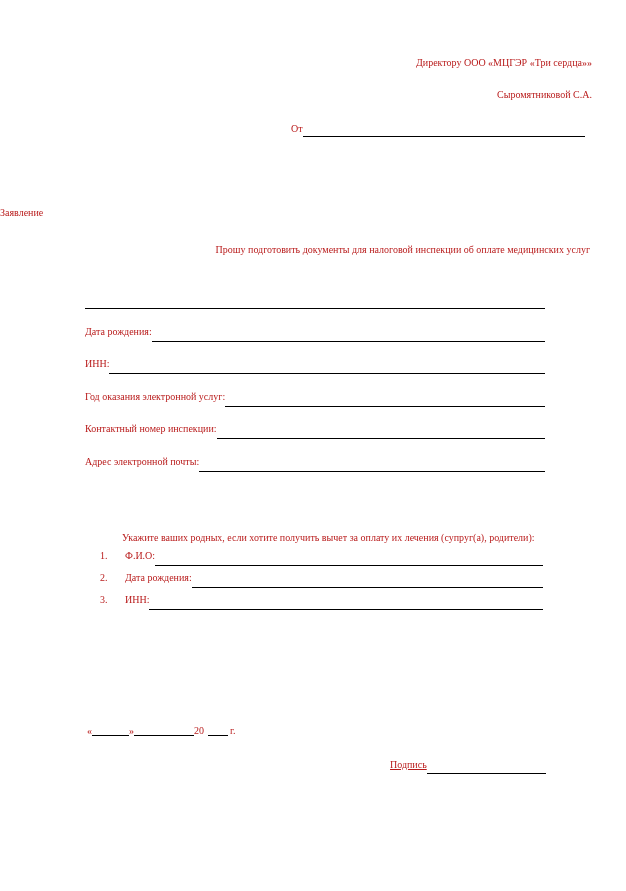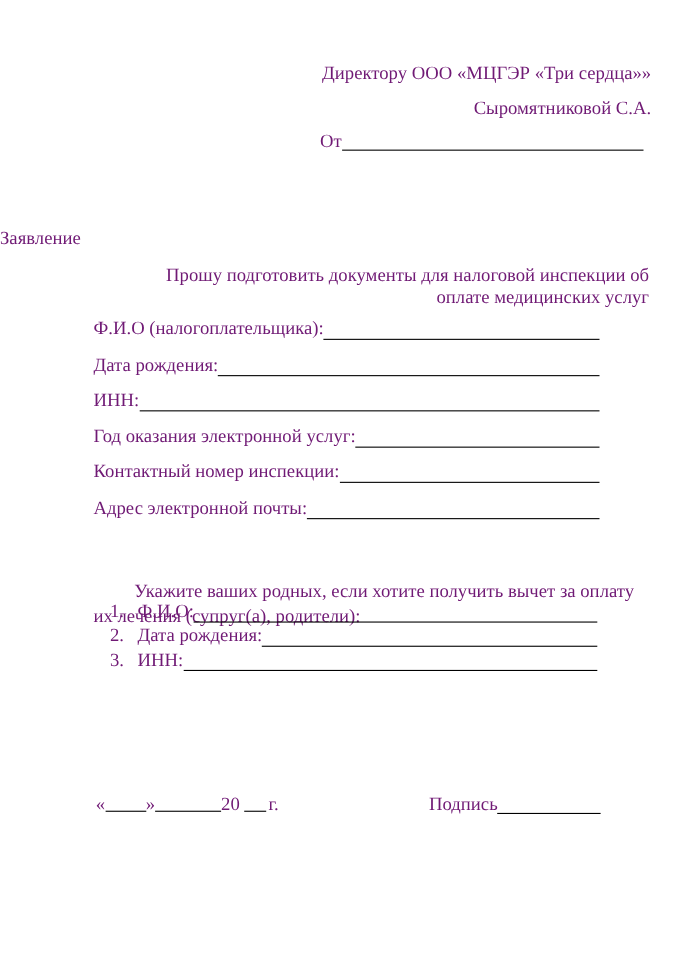--- a/index.html
+++ b/index.html
@@ -1,43 +1,43 @@
 <!DOCTYPE html>
 <html><head>
 <meta charset="utf-8">
 <style>
   html, body { margin: 0; padding: 0; background: #ffffff; }
   .page {
     position: relative;
     width: 626px;
     height: 891px;
     background: #ffffff;
-    color: #701a75;
+    color: #b91c1c;
     font-family: "Liberation Serif", "DejaVu Serif", serif;
-    font-size: 17px;
+    font-size: 10px;
     overflow: hidden;
   }
   .header-line { position: absolute; right: 34px; text-align: right; white-space: nowrap; }
   .hline1 { top: 57px; }
   .hline2 { top: 89px; }
   .from-row { position: absolute; top: 120px; left: 291px; width: 294px; height: 17px; line-height: 17px; display: flex; }
   .fill { flex: 1; border-bottom: 1px solid #000; }
   .doc-title { position: absolute; top: 207px; left: 0; width: 626px; text-align: left; }
   .para { position: absolute; left: 85px; width: 505px; text-indent: 37px; }
   .intro { top: 240px; line-height: 19.5px; text-align: right; }
   .rel-intro { top: 527px; line-height: 22px; }
   .fields { position: absolute; top: 288px; left: 85px; width: 460px; }
   .frow { display: flex; height: 21px; line-height: 21px; margin-bottom: 11.5px; }
   .frow .flabel { white-space: nowrap; }
   .list { position: absolute; top: 545px; left: 100px; width: 443px; }
   .lrow { display: flex; height: 21px; line-height: 21px; margin-bottom: 1px; }
   .lnum { width: 25px; flex: 0 0 25px; }
   .lrow .flabel { white-space: nowrap; }
   .date-line { position: absolute; top: 722px; left: 87px; height: 18px; line-height: 18px; white-space: nowrap; }
-  .sig-line { position: absolute; top: 722px; left: 390px; width: 156px; height: 18px; line-height: 18px; display: flex; }
+  .sig-line { position: absolute; top: 756px; left: 390px; width: 156px; height: 18px; line-height: 18px; display: flex; text-decoration: underline; }
   .u { display: inline-block; border-bottom: 1px solid #000; height: 13px; vertical-align: -2px; }
   .u-day { width: 37px; }
   .u-month { width: 60px; }
   .u-year { width: 20px; margin-left: 4px; margin-right: 2px; }
 </style>
 </head>
 <body>
 
 <div class="page">
 
@@ -48,21 +48,20 @@
     <span class="flabel">От</span>
     <span class="fill"></span>
   </div>
 
   <div class="doc-title">Заявление</div>
 
   <div class="para intro">Прошу подготовить документы для налоговой инспекции об оплате медицинских услуг</div>
 
   <div class="fields">
     <div class="frow">
-      <span class="flabel">Ф.И.О (налогоплательщика):</span>
       <span class="fill"></span>
     </div>
     <div class="frow">
       <span class="flabel">Дата рождения:</span>
       <span class="fill"></span>
     </div>
     <div class="frow">
       <span class="flabel">ИНН:</span>
       <span class="fill"></span>
     </div>

